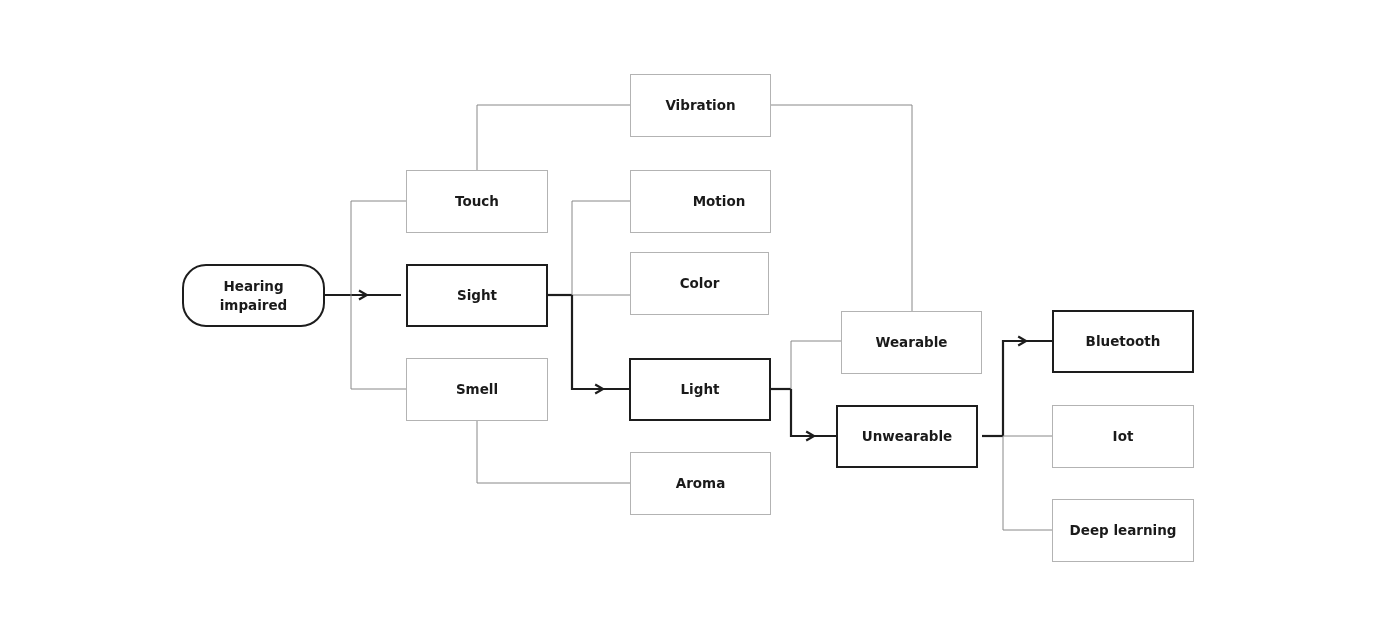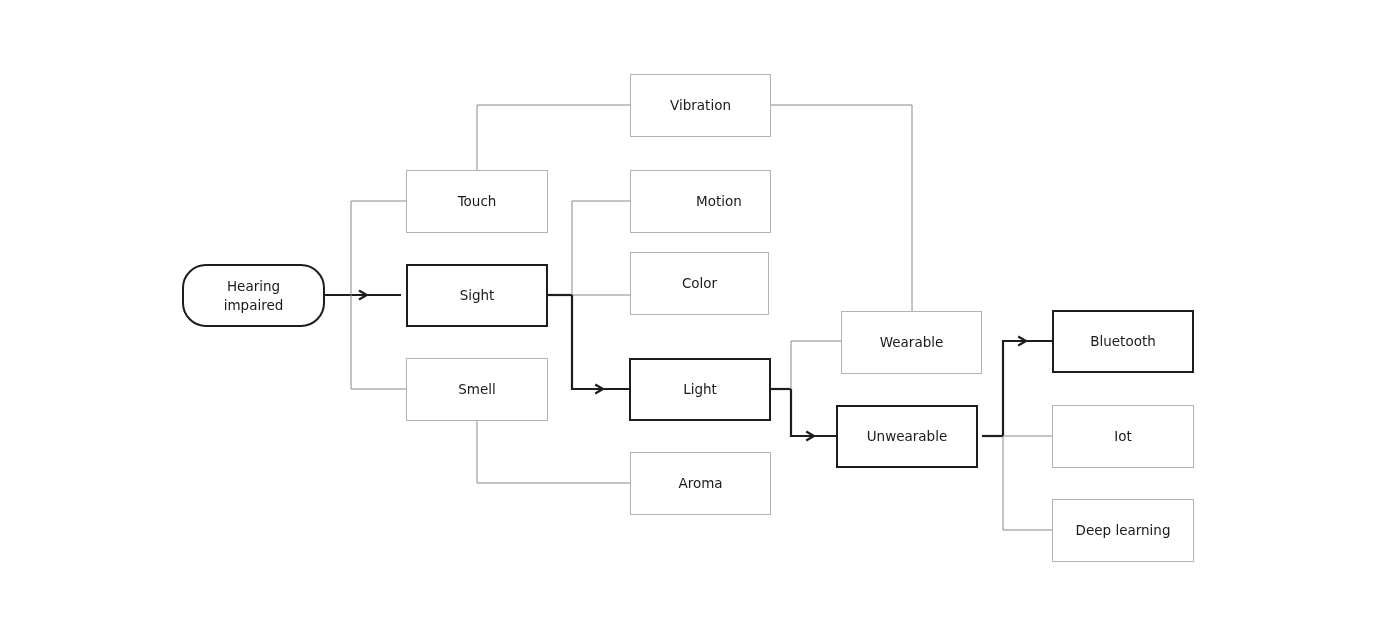--- a/index.html
+++ b/index.html
@@ -42,20 +42,21 @@
     font-size: 13.5px;
   }
   .node.highlight {
     border: 2.5px solid #1d1d1d;
     font-size: 13.5px;
   }
   .node-label {
     display: block;
     white-space: pre-line;
     padding: 0 6px;
+    font-weight: bold;
   }
 </style>
 </head>
 <body>
 
 <div id="canvas">
   <svg id="edges" xmlns="http://www.w3.org/2000/svg">
       <polyline points="325,295 401,295" fill="none" stroke="#1d1d1d" stroke-width="2.2" stroke-linecap="butt" stroke-linejoin="miter"></polyline>
       <polyline points="358.9896273829012,290.52807875940636 366.8,295 358.9896273829012,299.47192124059364" fill="none" stroke="#1d1d1d" stroke-width="2.2" stroke-linecap="butt" stroke-linejoin="miter"></polyline>
       <polyline points="351,201 351,389" fill="none" stroke="#888888" stroke-width="1" stroke-linecap="butt" stroke-linejoin="miter"></polyline>

